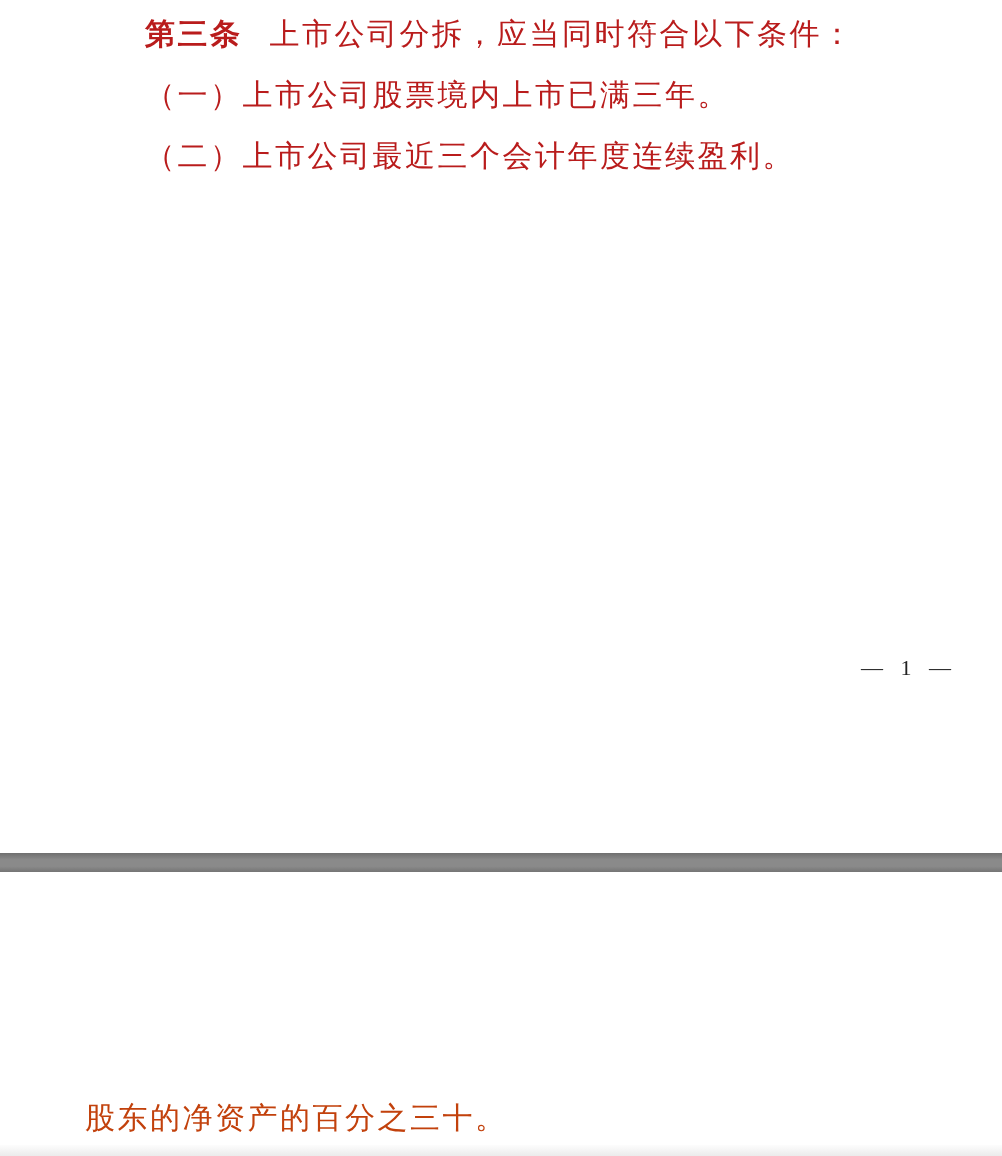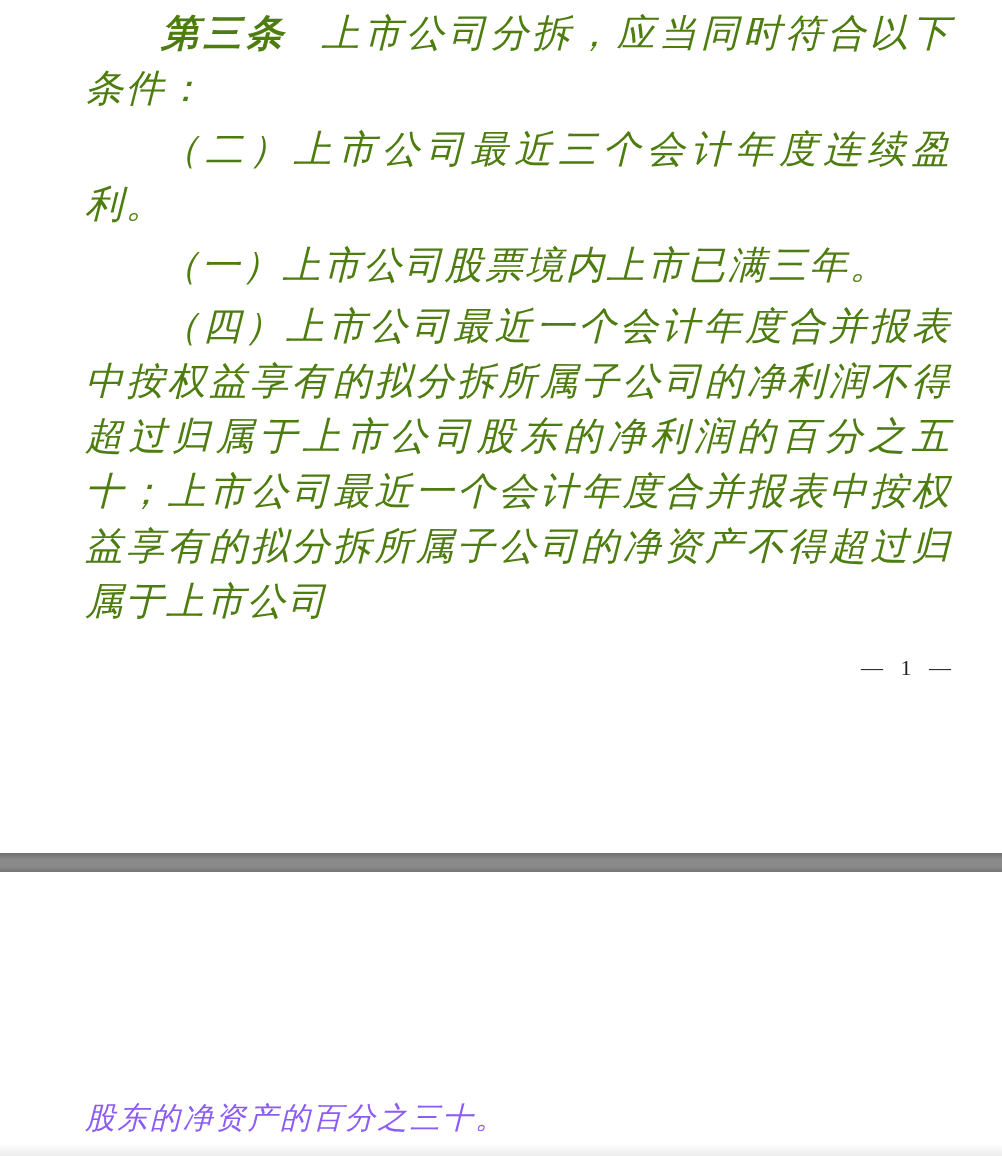--- a/index.html
+++ b/index.html
@@ -24,28 +24,27 @@
   .page-1 {
     position: relative;
     width: 1002px;
     height: 853px;
     background: #ffffff;
     box-sizing: border-box;
     padding: 6px 50px 0 85px;
   }
   .doc-text p {
     margin: 0 0 6px 0;
-    font-size: 38px;
+    font-size: 30px;
     line-height: 55px;
     letter-spacing: 2.5px;
     text-align: justify;
     text-align-last: left;
     text-indent: 2em;
-    color: #4d7c0f;
-    font-style: italic;
+    color: #b91c1c;
   }
   .article-number {
     font-weight: bold;
   }
   .article-intro {
     margin-left: 0.9em;
   }
   .page-number {
     position: absolute;
     top: 655px;
@@ -69,45 +68,43 @@
     background: #ffffff;
     box-sizing: border-box;
     padding: 218px 50px 0 85px;
   }
   .page-2 p {
     margin: 0;
     font-size: 30px;
     line-height: 55px;
     letter-spacing: 2.5px;
     text-indent: 0;
-    color: #8b5cf6;
-    font-style: italic;
+    color: #c2410c;
   }
   .bottom-shade {
     position: absolute;
     left: 0;
     bottom: 0;
     width: 1002px;
     height: 11px;
     background: linear-gradient(to bottom, #fdfdfd 0%, #ebebeb 100%);
   }
 </style>
 </head>
 <body>
 
 <div class="viewer">
 
   <div class="page-1">
     <div class="doc-text">
       <p>
         <span class="article-number">第三条</span><span class="article-intro">上市公司分拆，应当同时符合以下条件：</span>
       </p>
+      <p>（一）上市公司股票境内上市已满三年。</p>
       <p>（二）上市公司最近三个会计年度连续盈利。</p>
-      <p>（一）上市公司股票境内上市已满三年。</p>
-      <p>（四）上市公司最近一个会计年度合并报表中按权益享有的拟分拆所属子公司的净利润不得超过归属于上市公司股东的净利润的百分之五十；上市公司最近一个会计年度合并报表中按权益享有的拟分拆所属子公司的净资产不得超过归属于上市公司</p>
     </div>
     <div class="page-number">— 1 —</div>
   </div>
 
   <div class="page-gap"></div>
 
   <div class="page-2">
     <p>股东的净资产的百分之三十。</p>
     <div class="bottom-shade"></div>
   </div>

